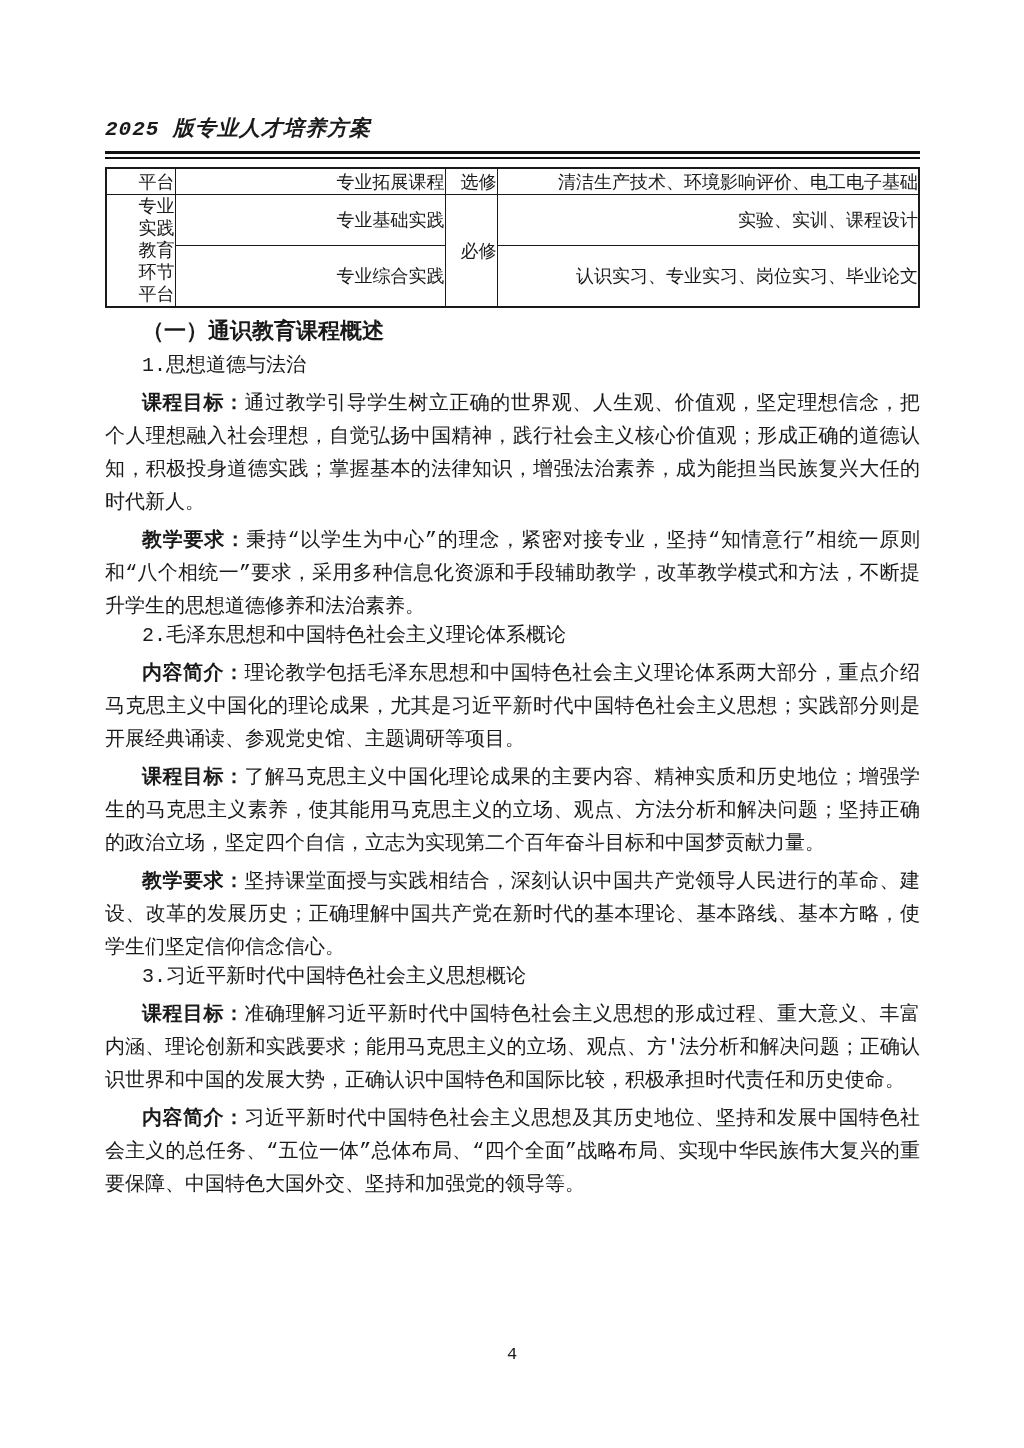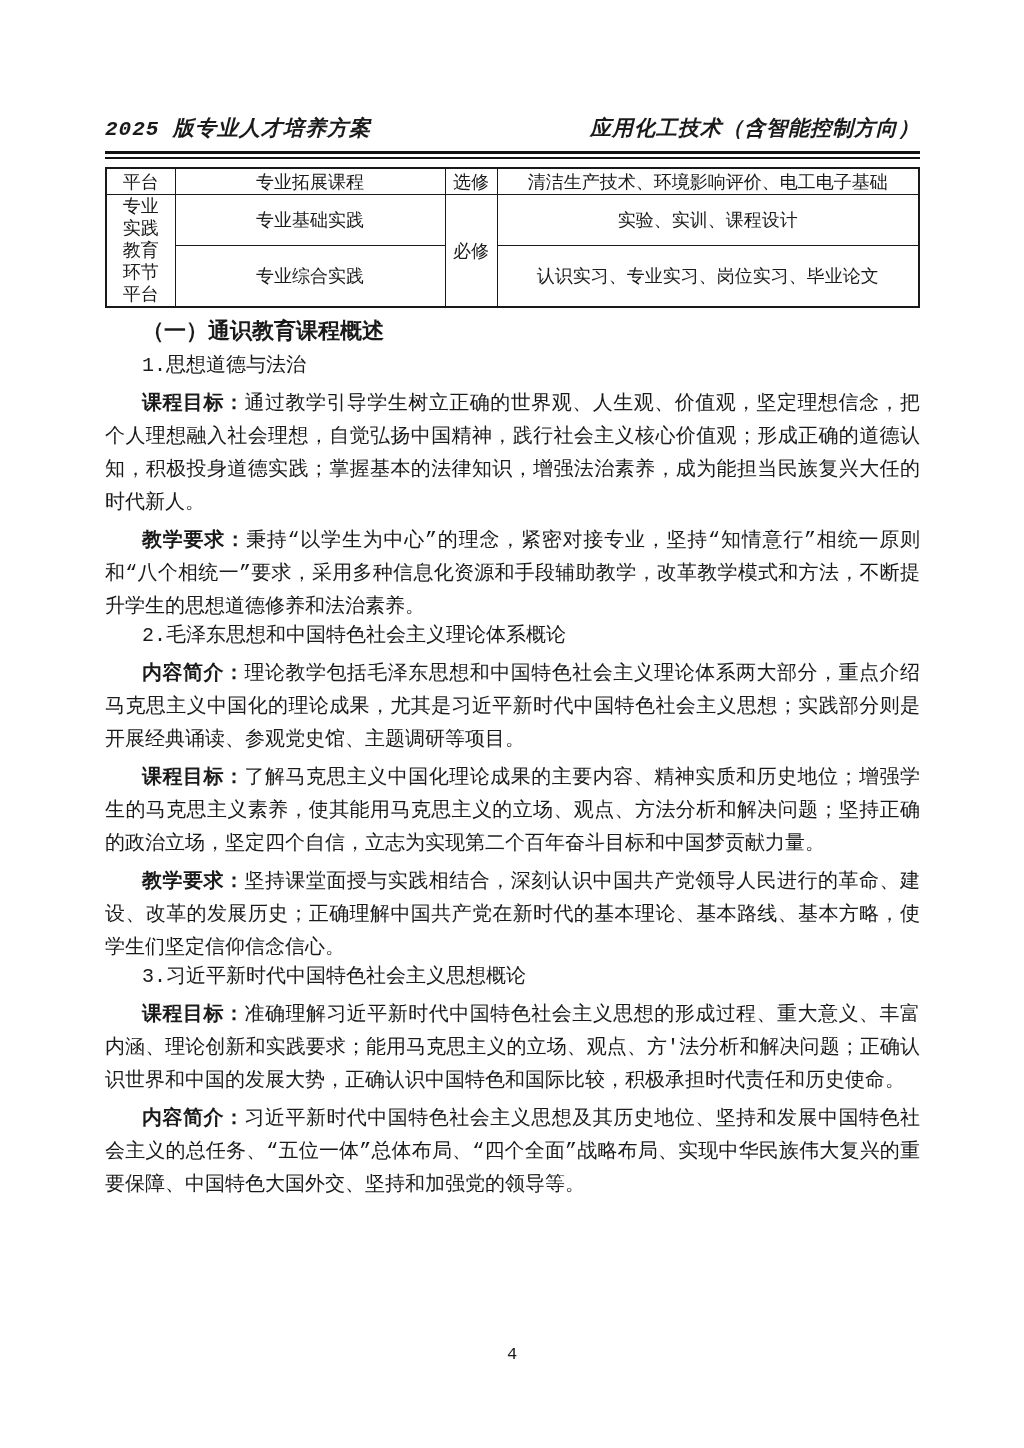--- a/index.html
+++ b/index.html
@@ -41,21 +41,21 @@
   table.ctable {
     margin-top: 8px;
     border-collapse: collapse;
     width: 815px;
     table-layout: fixed;
     font-size: 18px;
   }
   table.ctable td {
     border: 1px solid #1a1a1a;
     padding: 0;
-    text-align: center;
+    text-align: right;
     vertical-align: middle;
     overflow: hidden;
   }
   table.ctable { border: 2px solid #1a1a1a; }
   .col-platform { width: 69px; }
   .col-course   { width: 270px; }
   .col-type     { width: 52px; }
   .row-1 td { height: 25px; }
   .row-2 td { height: 50px; }
   .row-3 td { height: 60px; }
@@ -98,21 +98,20 @@
   }
 </style>
 </head>
 <body>
 
 <div class="page">
   <div class="content">
 
     <div class="doc-header">
       <span>2025 版专业人才培养方案</span>
-      <span>应用化工技术（含智能控制方向）</span>
     </div>
     <div class="header-rule"></div>
 
     <table class="ctable">
       <colgroup>
         <col class="col-platform">
         <col class="col-course">
         <col class="col-type">
         <col>
       </colgroup>

